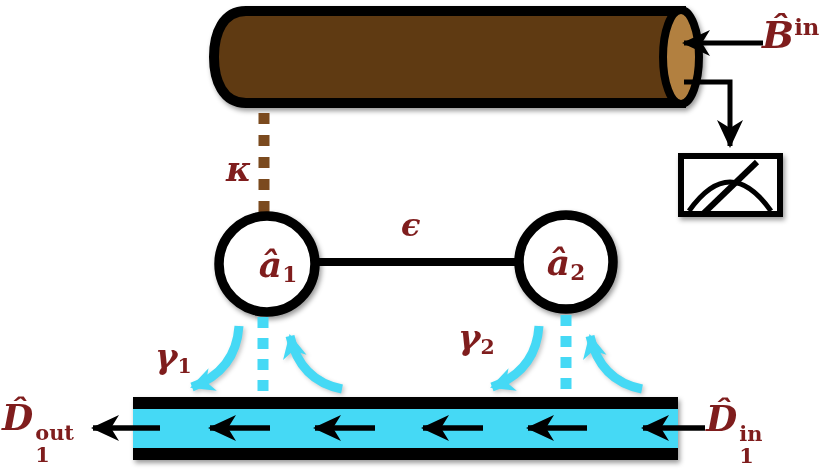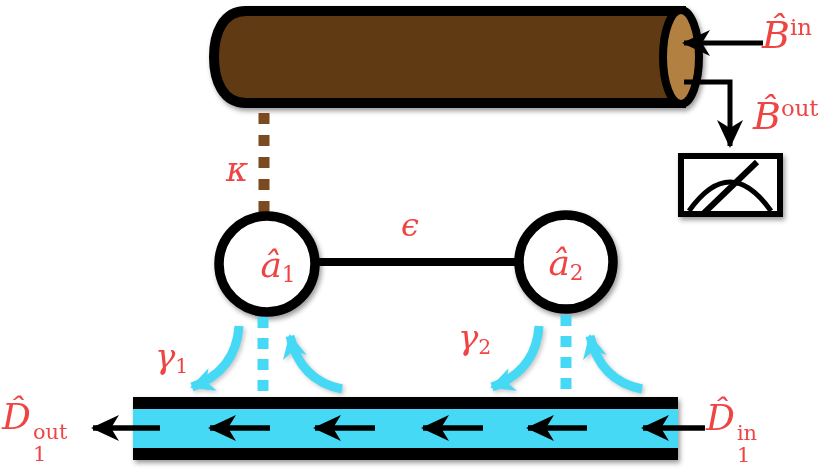--- a/index.html
+++ b/index.html
@@ -9,23 +9,24 @@
     background:#ffffff;
     overflow:hidden;
     font-family:"DejaVu Serif","Liberation Serif",serif;
   }
   svg{position:absolute;left:0;top:0;}
   .sh{filter:drop-shadow(2px 3px 2.5px rgba(0,0,0,0.40));}
   .shl{filter:drop-shadow(2px 2px 2px rgba(0,0,0,0.22));}
   .lbl{
     position:absolute;
     font-family:"DejaVu Serif","Liberation Serif",serif;
-    color:#ef4444;
+    color:#7f1d1d;
     line-height:1;
     white-space:nowrap;
+    font-weight:bold;
   }
   .it{font-style:italic;}
   .sup{font-size:0.60em;vertical-align:0.55em;font-style:normal;}
   .sub{font-size:0.60em;vertical-align:-0.25em;font-style:normal;}
   .stack{
     display:inline-flex;flex-direction:column;align-items:flex-start;
     font-size:0.58em;line-height:1.05;vertical-align:-0.50em;
     font-style:normal;margin-left:2px;
   }
   .center{transform:translate(-50%,-50%);}
@@ -97,23 +98,20 @@
       <line x1="483" y1="428" x2="423" y2="428" stroke="#000000" stroke-width="5.5" marker-end="url(#mh-black)"></line>
       <line x1="587" y1="428" x2="528" y2="428" stroke="#000000" stroke-width="5.5" marker-end="url(#mh-black)"></line>
       <line x1="705" y1="428" x2="643" y2="428" stroke="#000000" stroke-width="5.5" marker-end="url(#mh-black)"></line>
     </g>
   </svg>
 
   <div class="lbl f38" style="left:762px;top:16px;">
     <span class="it">B̂</span><span class="sup">in</span>
   </div>
 
-  <div class="lbl f38" style="left:753px;top:97px;">
-    <span class="it">B̂</span><span class="sup">out</span>
-  </div>
 
   <div class="lbl f34 it" style="left:226px;top:152px;">κ</div>
 
   <div class="lbl f32 it" style="left:401px;top:209px;">ϵ</div>
 
   <div class="lbl f36 center" style="left:278px;top:266px;">
     <span class="it">â</span><span class="sub">1</span>
   </div>
 
   <div class="lbl f36 center" style="left:566px;top:264px;text-align:center;">

